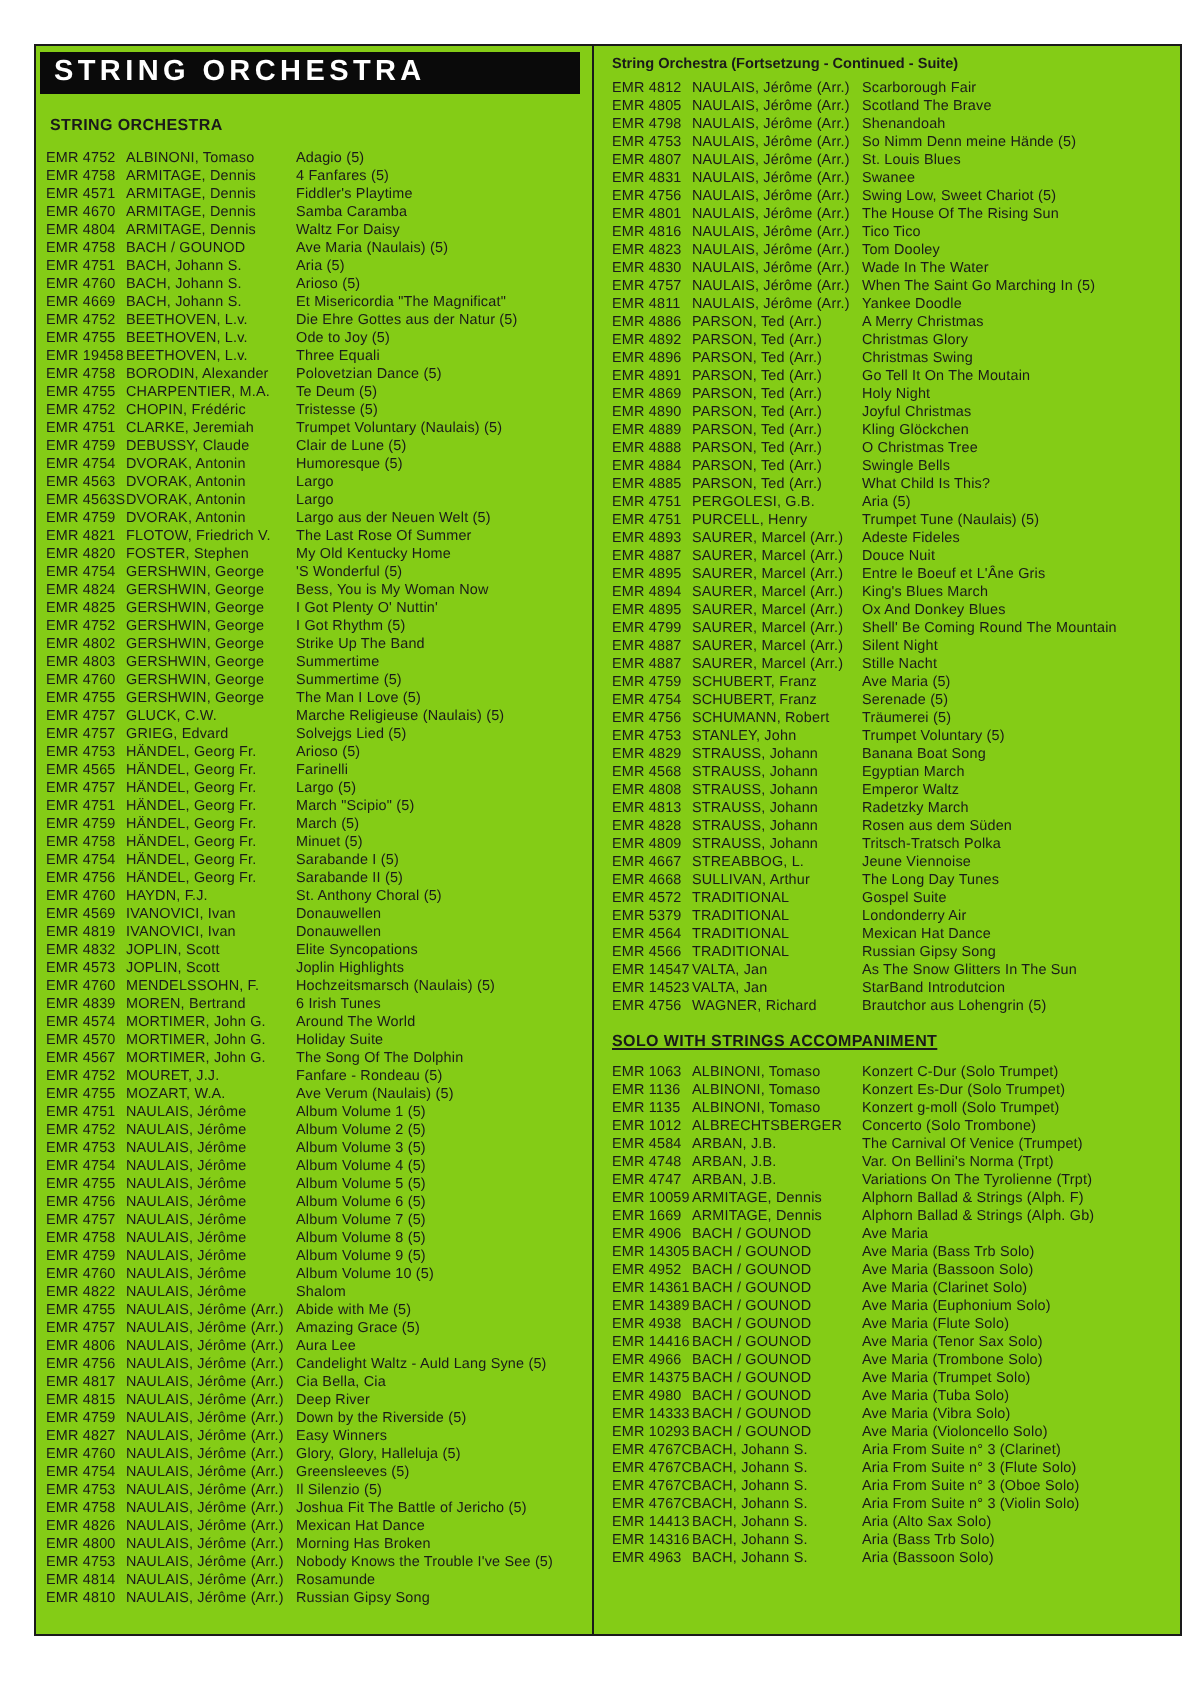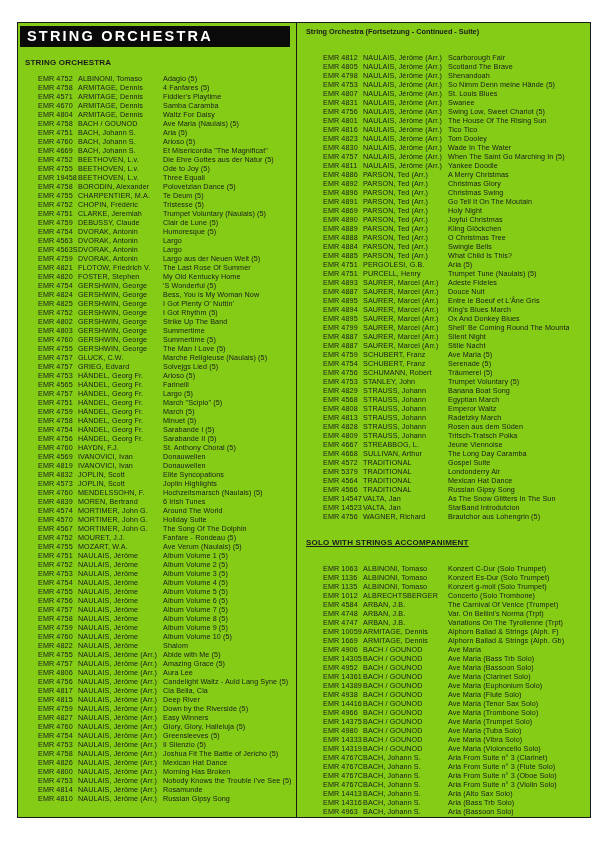--- a/index.html
+++ b/index.html
@@ -43,23 +43,23 @@
     padding-left:7px;
     white-space:nowrap;
   }
   .subheader{
     margin:11px 0 0 7px;
     font-size:8px;
     font-weight:bold;
     letter-spacing:.2px;
   }
   .rows{
-    margin:7px 0 0 20px;
+    margin:7px 0 0 5px;
   }
-  .col.right .rows{margin:17px;}
+  .col.right .rows{margin:0;}
   .row{
     display:grid;
     grid-template-columns:40px 85px auto;
     column-gap:0;
     font-size:7.2px;
     line-height:9px;
     height:9px;
     white-space:nowrap;
     letter-spacing:.1px;
   }
@@ -718,21 +718,21 @@
           <span class="c-title">Tritsch-Tratsch Polka</span>
         </div>
         <div class="row">
           <span class="c-emr">EMR 4667</span>
           <span class="c-composer">STREABBOG, L.</span>
           <span class="c-title">Jeune Viennoise</span>
         </div>
         <div class="row">
           <span class="c-emr">EMR 4668</span>
           <span class="c-composer">SULLIVAN, Arthur</span>
-          <span class="c-title">The Long Day Caramba</span>
+          <span class="c-title">The Long Day Tunes</span>
         </div>
         <div class="row">
           <span class="c-emr">EMR 4572</span>
           <span class="c-composer">TRADITIONAL</span>
           <span class="c-title">Gospel Suite</span>
         </div>
         <div class="row">
           <span class="c-emr">EMR 5379</span>
           <span class="c-composer">TRADITIONAL</span>
           <span class="c-title">Londonderry Air</span>
@@ -859,21 +859,21 @@
           <span class="c-emr">EMR 4980</span>
           <span class="c-composer">BACH / GOUNOD</span>
           <span class="c-title">Ave Maria (Tuba Solo)</span>
         </div>
         <div class="row">
           <span class="c-emr">EMR 14333</span>
           <span class="c-composer">BACH / GOUNOD</span>
           <span class="c-title">Ave Maria (Vibra Solo)</span>
         </div>
         <div class="row">
-          <span class="c-emr">EMR 14319</span>
+          <span class="c-emr">EMR 10293</span>
           <span class="c-composer">BACH / GOUNOD</span>
           <span class="c-title">Ave Maria (Violoncello Solo)</span>
         </div>
         <div class="row">
           <span class="c-emr">EMR 4767C</span>
           <span class="c-composer">BACH, Johann S.</span>
           <span class="c-title">Aria From Suite n° 3 (Clarinet)</span>
         </div>
         <div class="row">
           <span class="c-emr">EMR 4767C</span>

